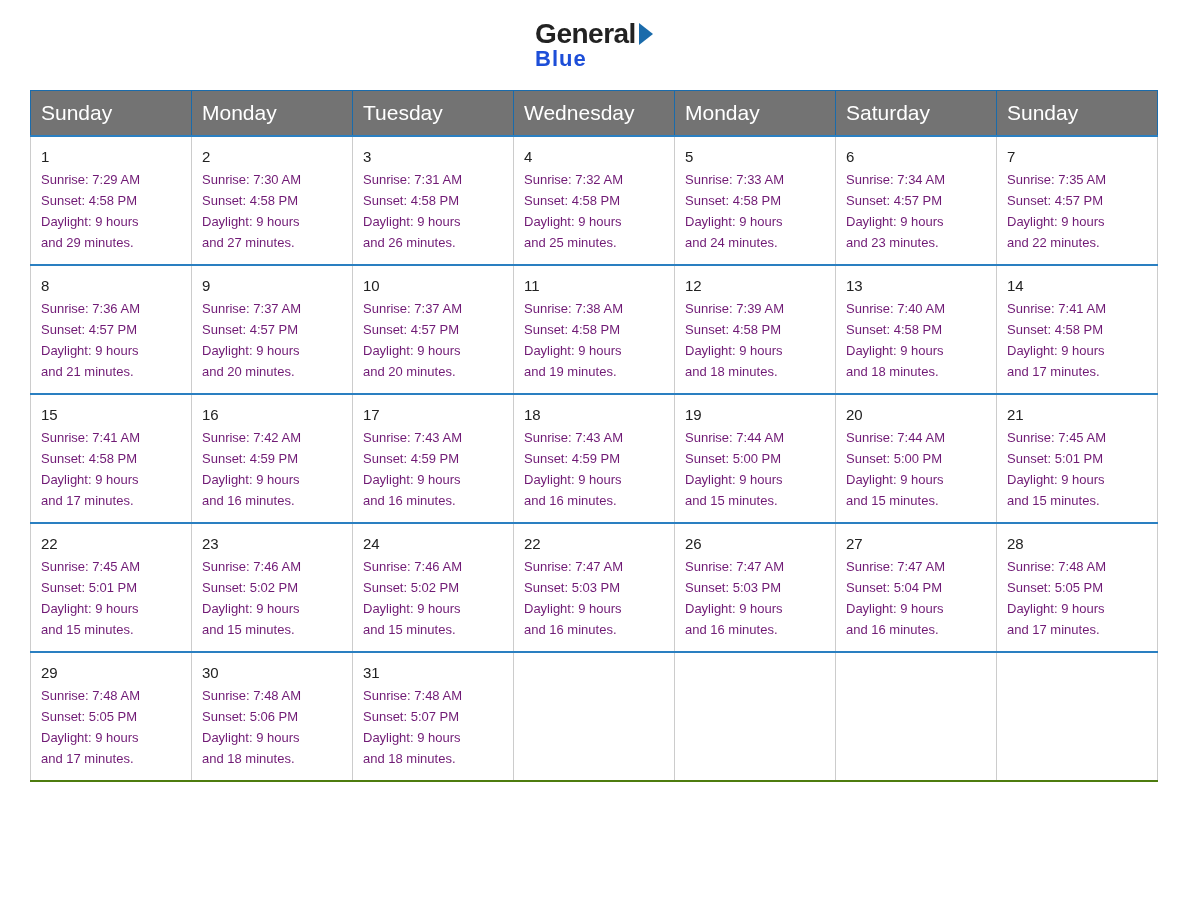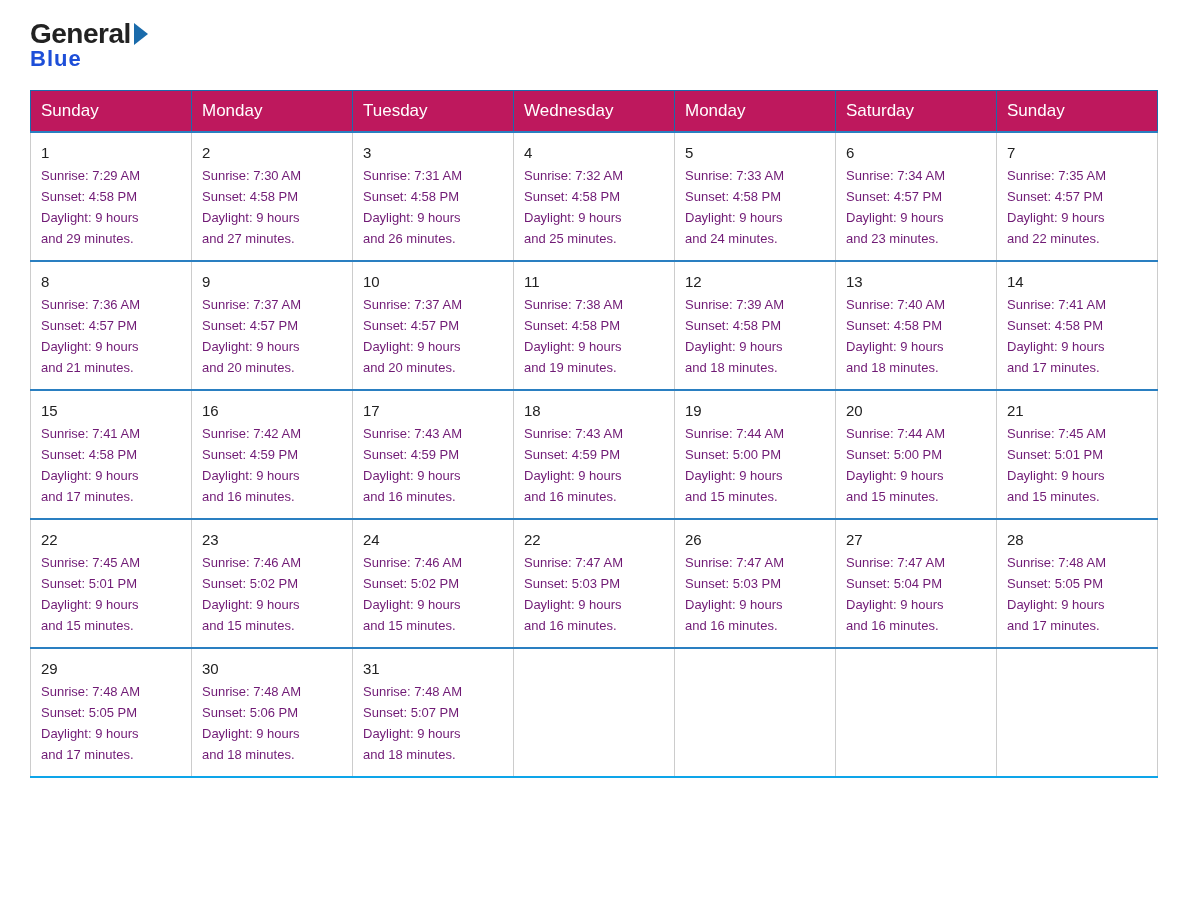--- a/index.html
+++ b/index.html
@@ -6,21 +6,21 @@
     body {
       font-family: Arial, Helvetica, sans-serif;
       background: #fff;
       color: #222;
       width: 1188px;
       min-height: 918px;
       padding: 20px 30px 30px 30px;
     }
     #header {
       display: flex;
-      justify-content: flex-start;
+      justify-content: center;
       align-items: flex-start;
       margin-bottom: 18px;
     }
     #logo {
       display: flex;
       flex-direction: column;
       align-items: flex-start;
     }
     .logo-text {
       font-size: 28px;
@@ -61,23 +61,23 @@
       font-size: 22px;
       color: #555;
       margin-top: 4px;
     }
     table {
       width: 100%;
       border-collapse: collapse;
       table-layout: fixed;
     }
     thead tr th {
-      background-color: #be185d;
+      background-color: #737373;
       color: #fff;
-      font-size: 17px;
+      font-size: 21px;
       font-weight: normal;
       padding: 10px 10px;
       text-align: left;
       border: 1px solid #1a6bab;
     }
     tbody tr td {
       vertical-align: top;
       border: 1px solid #ccc;
       padding: 8px 10px 10px 10px;
       height: 110px;
@@ -91,21 +91,21 @@
       color: #222;
       display: block;
       margin-bottom: 2px;
     }
     tbody tr td .day-info {
       font-size: 13px;
       color: #701a75;
       line-height: 1.5;
     }
     tbody tr:last-child td {
-      border-bottom: 2px solid #0ea5e9;
+      border-bottom: 2px solid #4d7c0f;
     }
     tbody tr td:first-child {
       border-left: 1px solid #ccc;
     }
     
     tbody tr td {
       border-top: 2px solid #2a7fc1;
     }
     
     td.empty {

